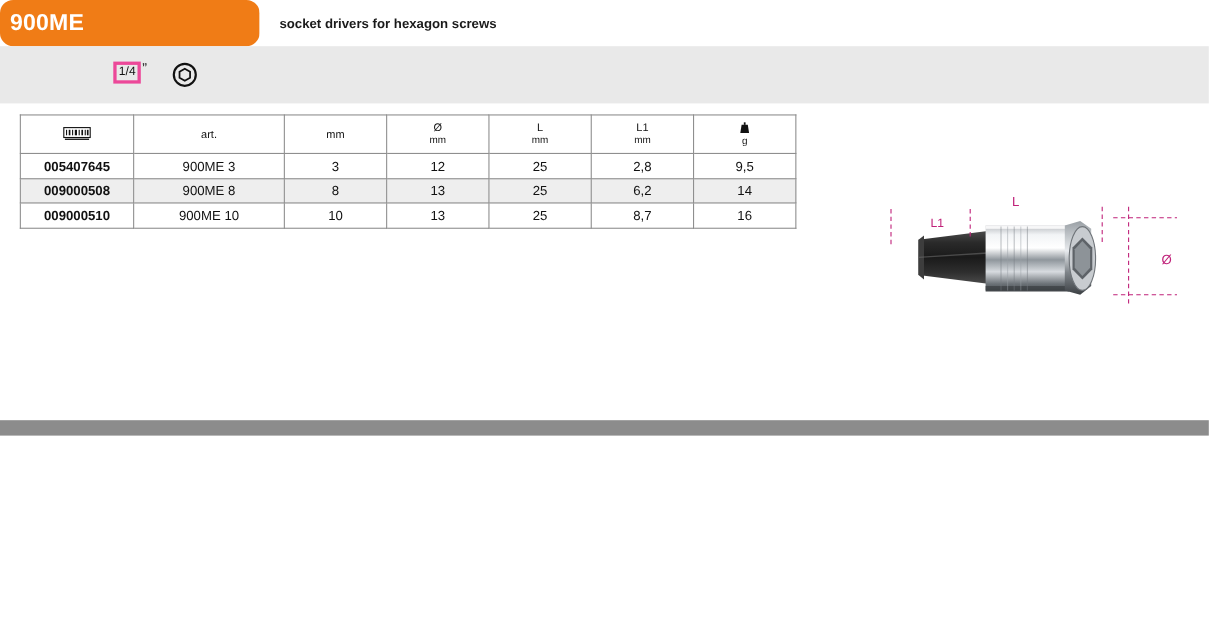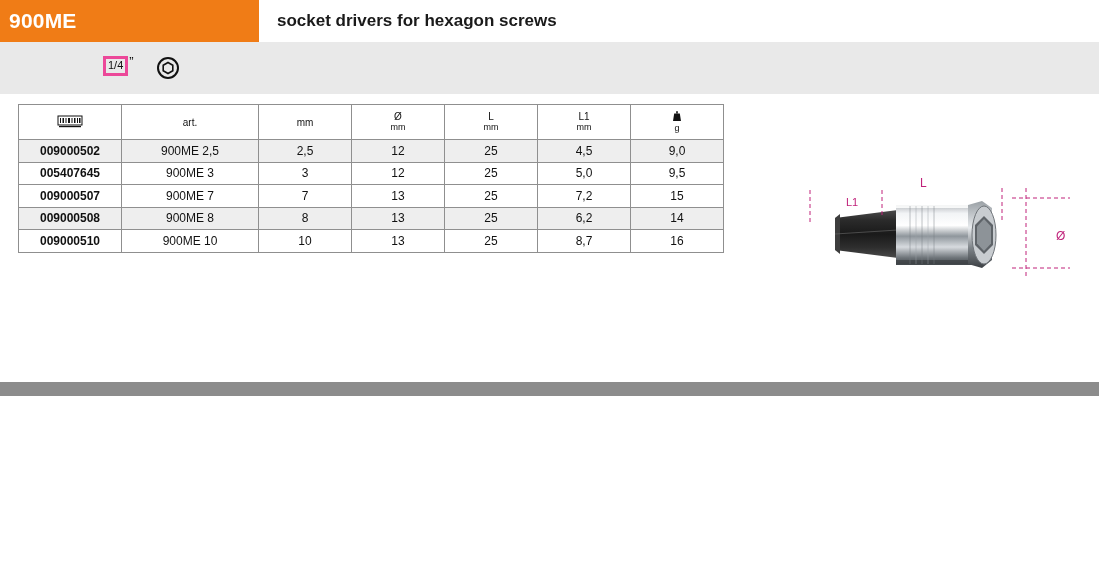--- a/index.html
+++ b/index.html
@@ -15,40 +15,41 @@
     overflow: hidden;
   }
 
   
   .header {
     display: flex;
     align-items: stretch;
     height: 42px;
   }
   .header-code {
-    width: 259px;
+    width: 236px;
     background: #f07c16;
     color: #ffffff;
     font-size: 21px;
     font-weight: bold;
     display: flex;
     align-items: center;
     padding-left: 9px;
     box-sizing: border-box;
     letter-spacing: 0.2px;
+    border-radius: 12px;
   }
   .header-gap {
     width: 10px;
     background: #ffffff;
   }
   .header-title {
     flex: 1;
     background: #ffffff;
     color: #1a1a1a;
-    font-size: 17px;
+    font-size: 12px;
     font-weight: bold;
     display: flex;
     align-items: center;
     padding-left: 8px;
     box-sizing: border-box;
   }
 
   
   .iconbar {
     height: 52px;
@@ -214,46 +215,28 @@
         <th class="col-g">
           <svg class="hdr-icon" width="12" height="12" viewBox="0 0 12 12">
             <path d="M2 11 L3.2 3.5 L8.8 3.5 L10 11 Z" fill="#111"></path>
             <rect x="5.2" y="1.2" width="1.6" height="2.3" fill="#111"></rect>
           </svg>
           <span class="unit">g</span>
         </th>
       </tr>
     </thead>
     <tbody>
-      <tr class="alt">
-        <td class="code">009000502</td>
-        <td>900ME 2,5</td>
-        <td>2,5</td>
-        <td>12</td>
-        <td>25</td>
-        <td>4,5</td>
-        <td>9,0</td>
-      </tr>
       <tr>
         <td class="code">005407645</td>
         <td>900ME 3</td>
         <td>3</td>
         <td>12</td>
         <td>25</td>
-        <td>5,0</td>
+        <td>2,8</td>
         <td>9,5</td>
-      </tr>
-      <tr>
-        <td class="code">009000507</td>
-        <td>900ME 7</td>
-        <td>7</td>
-        <td>13</td>
-        <td>25</td>
-        <td>7,2</td>
-        <td>15</td>
       </tr>
       <tr class="alt">
         <td class="code">009000508</td>
         <td>900ME 8</td>
         <td>8</td>
         <td>13</td>
         <td>25</td>
         <td>6,2</td>
         <td>14</td>
       </tr>

